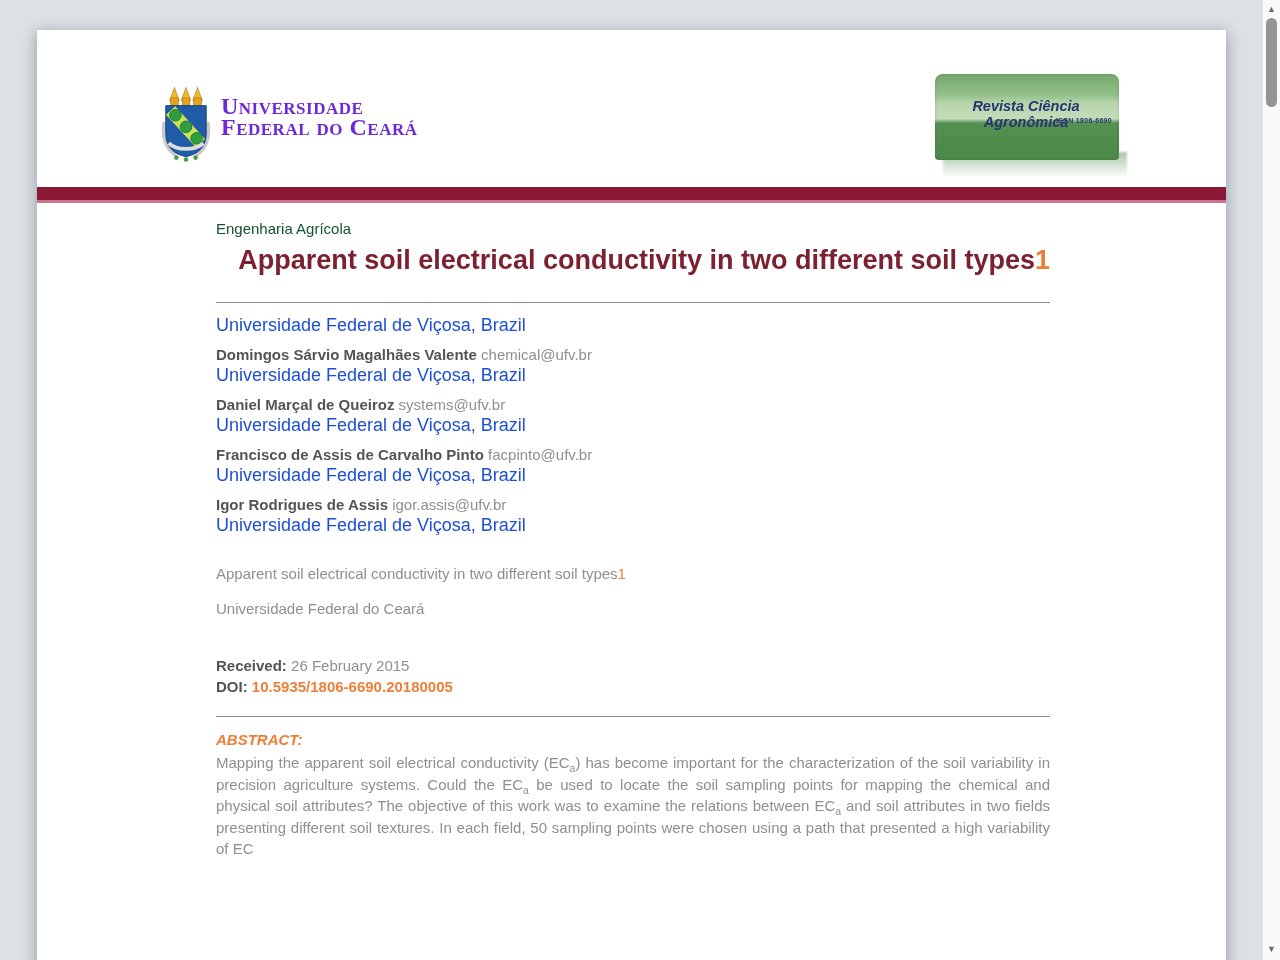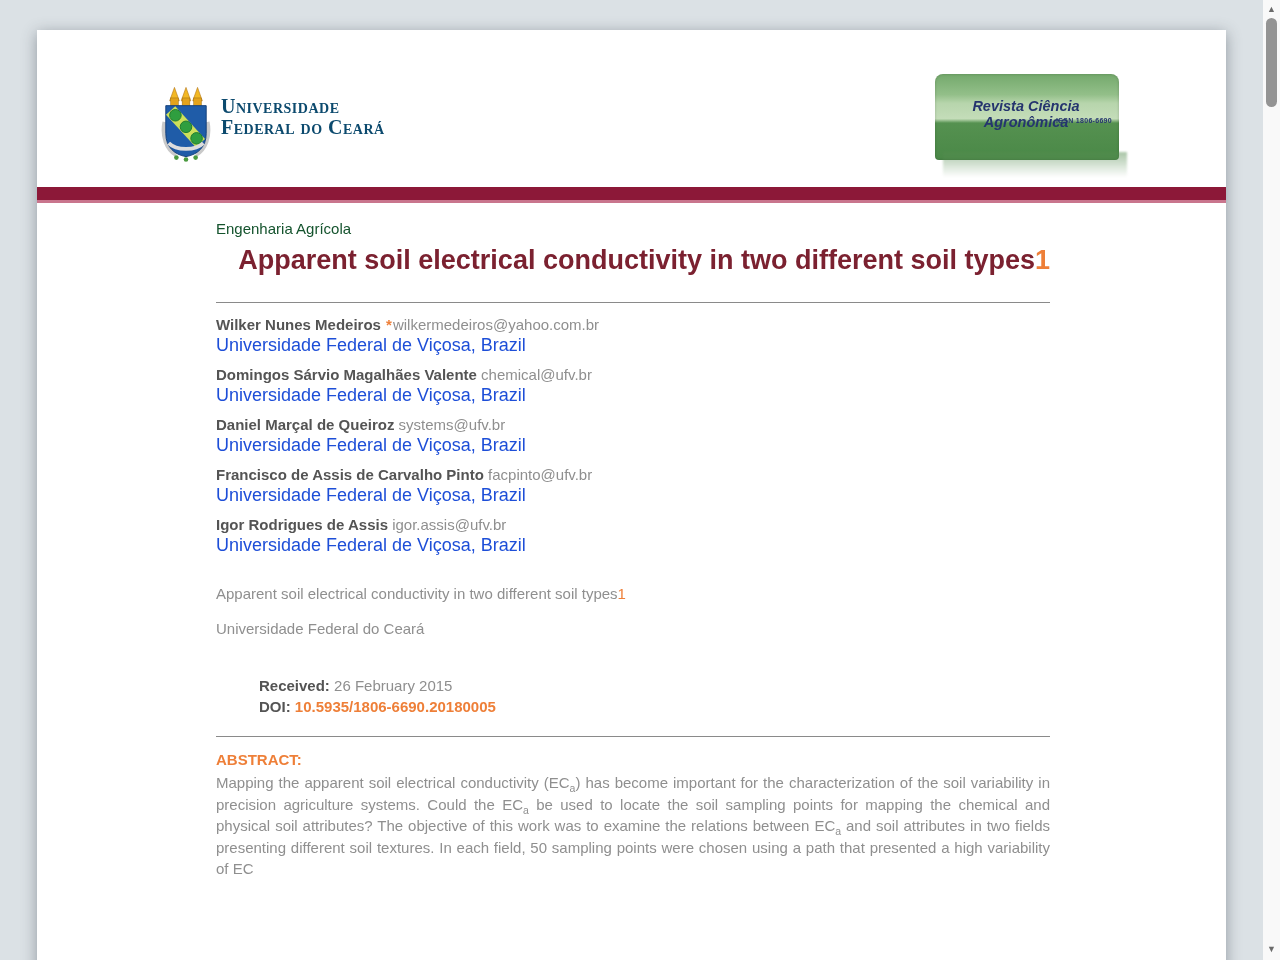--- a/index.html
+++ b/index.html
@@ -10,21 +10,21 @@
   .page-card { position:absolute; left:37px; top:30px; width:1189px; height:1200px;
     background:#ffffff; box-shadow:0 3px 14px rgba(55,65,75,.45); }
 
   
   .masthead { position:relative; height:157px; background:#fff; }
 
   .ufc-logo { position:absolute; left:124px; top:52px; display:flex; align-items:flex-start;
     text-decoration:none; cursor:pointer; }
   .ufc-crest { width:50px; height:80px; }
   .ufc-wordmark { margin:14px 0 0 10px; font-family:"Liberation Serif","DejaVu Serif",serif;
-    font-variant:small-caps; color:#0c4a6e; font-size:20px; line-height:21px;
+    font-variant:small-caps; color:#6d28d9; font-size:24px; line-height:21px;
     font-weight:bold; letter-spacing:.5px; }
 
   .journal-banner { position:absolute; left:898px; top:44px; width:184px; height:86px;
     border-radius:8px 8px 4px 4px; cursor:pointer;
     background:linear-gradient(180deg,#74a96c 0%,#93bf89 24%,#b7d5ac 34%,#c4ddb9 52%,#559150 57%,#4a8847 100%);
     box-shadow:inset 0 0 3px rgba(0,0,0,.2); }
   .banner-title { position:absolute; left:0; right:2px; top:24px; text-align:center;
     font-style:italic; font-weight:bold; font-size:14.5px; color:#25356e; }
   .banner-issn { position:absolute; right:7px; top:43px; font-size:7px; font-weight:bold;
     color:#25356e; letter-spacing:.3px; }
@@ -56,27 +56,27 @@
   .author-line { font-size:15px; line-height:20px; color:#8f8f8f; }
   .author-name { color:#545454; font-weight:bold; }
   .author-marker { color:#ee7f38; font-weight:bold; padding:0 1px; }
   .author-affiliation { font-size:18px; line-height:20px; color:#1d4ed8; }
 
   .citation { margin-top:28px; }
   .citation-line { font-size:15px; line-height:21px; color:#8f8f8f; margin-bottom:14px; }
   .citation-line .fn-link { color:#ee7f38; text-decoration:none; cursor:pointer; }
 
   .meta { margin-top:36px; }
-  .meta-line { font-size:15px; line-height:21px; color:#8f8f8f;margin-left:43px; }
+  .meta-line { font-size:15px; line-height:21px; color:#8f8f8f; }
   .meta-label { color:#545454; font-weight:bold; }
   .doi-link { color:#ee7f38; text-decoration:none; cursor:pointer;font-weight:bold; }
 
   hr.rule2 { border:none; border-top:1px solid #8a8a8a; margin-top:19px; }
 
-  .abstract-label { margin-top:14px; color:#ee7f38; font-size:15px; font-weight:bold; }
+  .abstract-label { margin-top:14px; color:#ee7f38; font-size:15px; font-weight:bold;font-style:italic; }
   .abstract-body { margin-top:4px; font-size:15px; line-height:21.5px; color:#8f8f8f;
     text-align:justify; }
   .abstract-body sub { font-size:10.5px; line-height:0; }
 
   
   .scrollbar { position:absolute; right:0; top:0; width:17px; height:960px;
     background:#f9f9f9; z-index:20; }
   .scroll-arrow { position:absolute; left:0; width:17px; text-align:center;
     font-size:9px; color:#6b6b6b; cursor:pointer; line-height:12px; }
   .scroll-arrow.up { top:3px; }
@@ -137,21 +137,20 @@
     <a class="section-link">Engenharia Agrícola</a>
 
     <h1 class="article-title"><span>Apparent soil electrical conductivity in two different soil types</span><a class="fn-link">1</a></h1>
 
 
     <hr class="rule">
 
     <div class="authors">
 
       <div class="author-block">
-        <div class="author-line"><span class="author-name">Wilker Nunes Medeiros</span> <span class="author-marker">*</span><span class="author-email">wilkermedeiros@yahoo.com.br</span></div>
         <div class="author-affiliation">Universidade Federal de Viçosa, Brazil</div>
       </div>
 
       <div class="author-block">
         <div class="author-line"><span class="author-name">Domingos Sárvio Magalhães Valente</span> <span class="author-email">chemical@ufv.br</span></div>
         <div class="author-affiliation">Universidade Federal de Viçosa, Brazil</div>
       </div>
 
       <div class="author-block">
         <div class="author-line"><span class="author-name">Daniel Marçal de Queiroz</span> <span class="author-email">systems@ufv.br</span></div>

